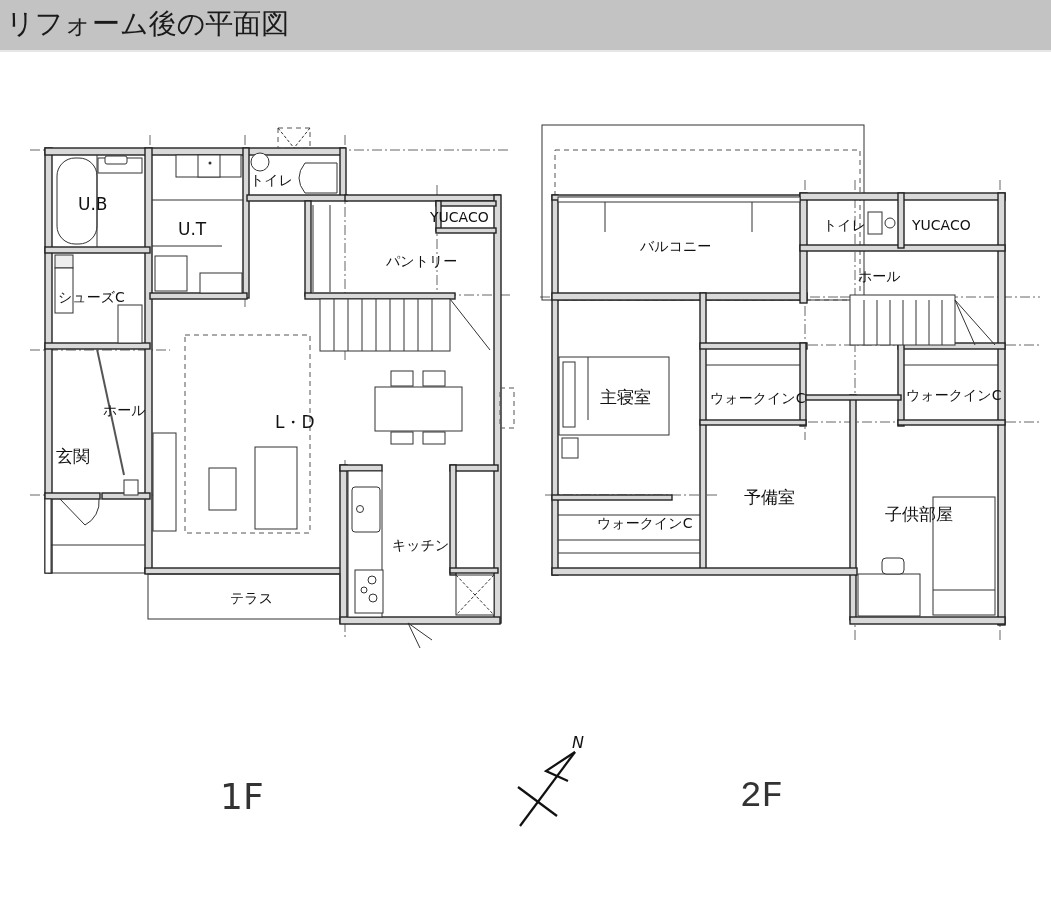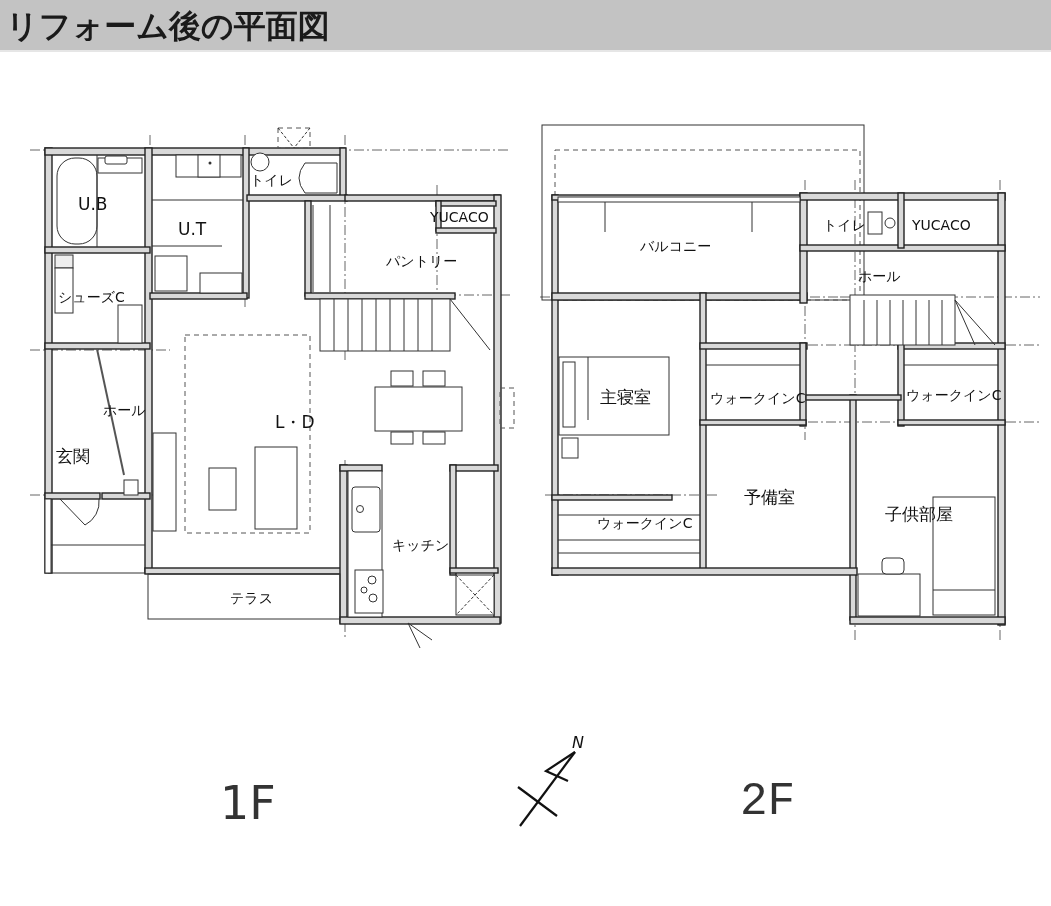--- a/index.html
+++ b/index.html
@@ -1,20 +1,20 @@
 <!DOCTYPE html>
 <html><head>
   <meta charset="utf-8">
   <style>
     html, body { margin: 0; padding: 0; background: #ffffff; }
     body { width: 1051px; height: 906px; position: relative; overflow: hidden; font-family: "DejaVu Sans", sans-serif; }
     .title-bar { position: absolute; left: 0; top: 0; width: 1051px; height: 50px; background: #c3c3c3; border-bottom: 2px solid #e6e6e6; }
-    .title-text { position: absolute; left: 6px; top: 5px; font-size: 32px; color: #1a1a1a; letter-spacing: 0px; font-family: "DejaVu Sans", sans-serif; font-weight: bold; }
+    .title-text { position: absolute; left: 6px; top: 5px; font-size: 28px; color: #1a1a1a; letter-spacing: 0px; font-family: "DejaVu Sans", sans-serif; }
     svg.plan { position: absolute; left: 0; top: 0; }
-    .floor-label { position: absolute; font-size: 46px; color: #333333; font-family: "DejaVu Sans", sans-serif; }
+    .floor-label { position: absolute; font-size: 36px; color: #333333; font-family: "DejaVu Sans", sans-serif; }
     .room-label { font-family: "DejaVu Sans", sans-serif; fill: #111; font-size: 17px; }
     .room-label.small { font-size: 14px; }
     .wall { fill: #d9d9d9; stroke: #222; stroke-width: 1.4; }
     .thin { fill: none; stroke: #333; stroke-width: 1; }
     .dash { fill: none; stroke: #555; stroke-width: 1; stroke-dasharray: 5 4; }
     .axis { stroke: #666; stroke-width: 1; stroke-dasharray: 10 3 2 3; }
     .furn { fill: #fff; stroke: #333; stroke-width: 1; }
     .door { fill: none; stroke: #333; stroke-width: 1; }
   </style>
 </head>

